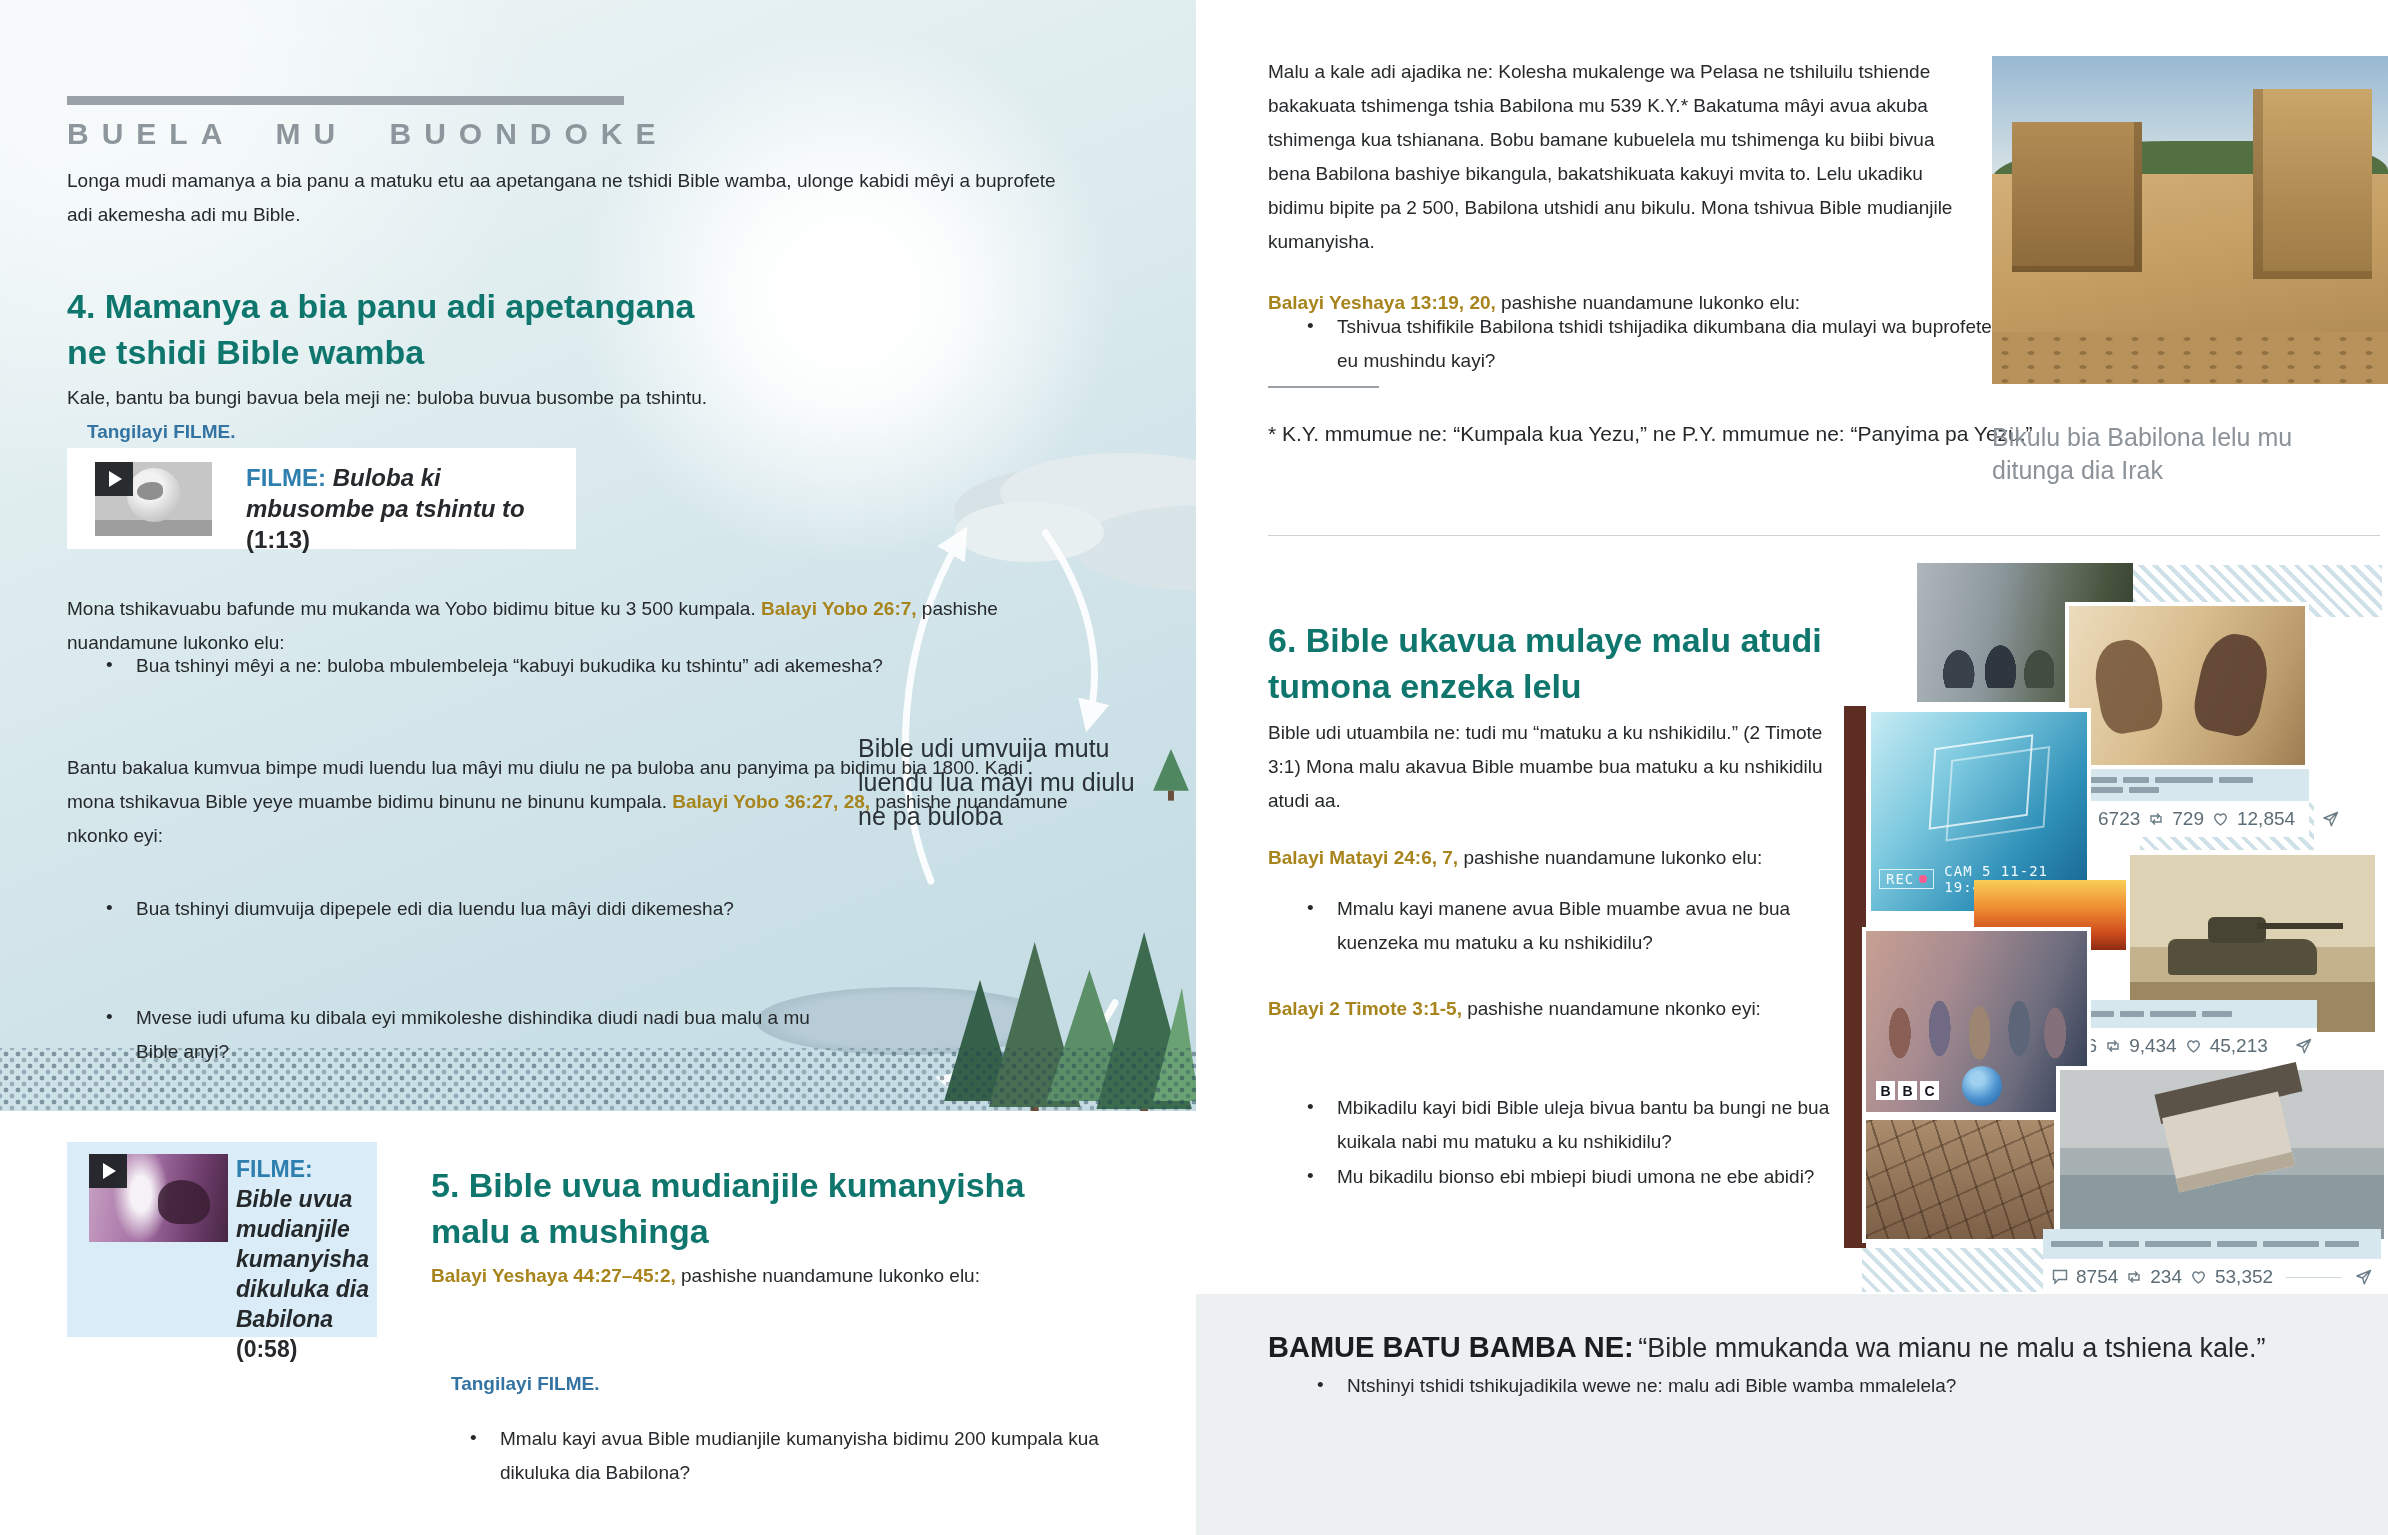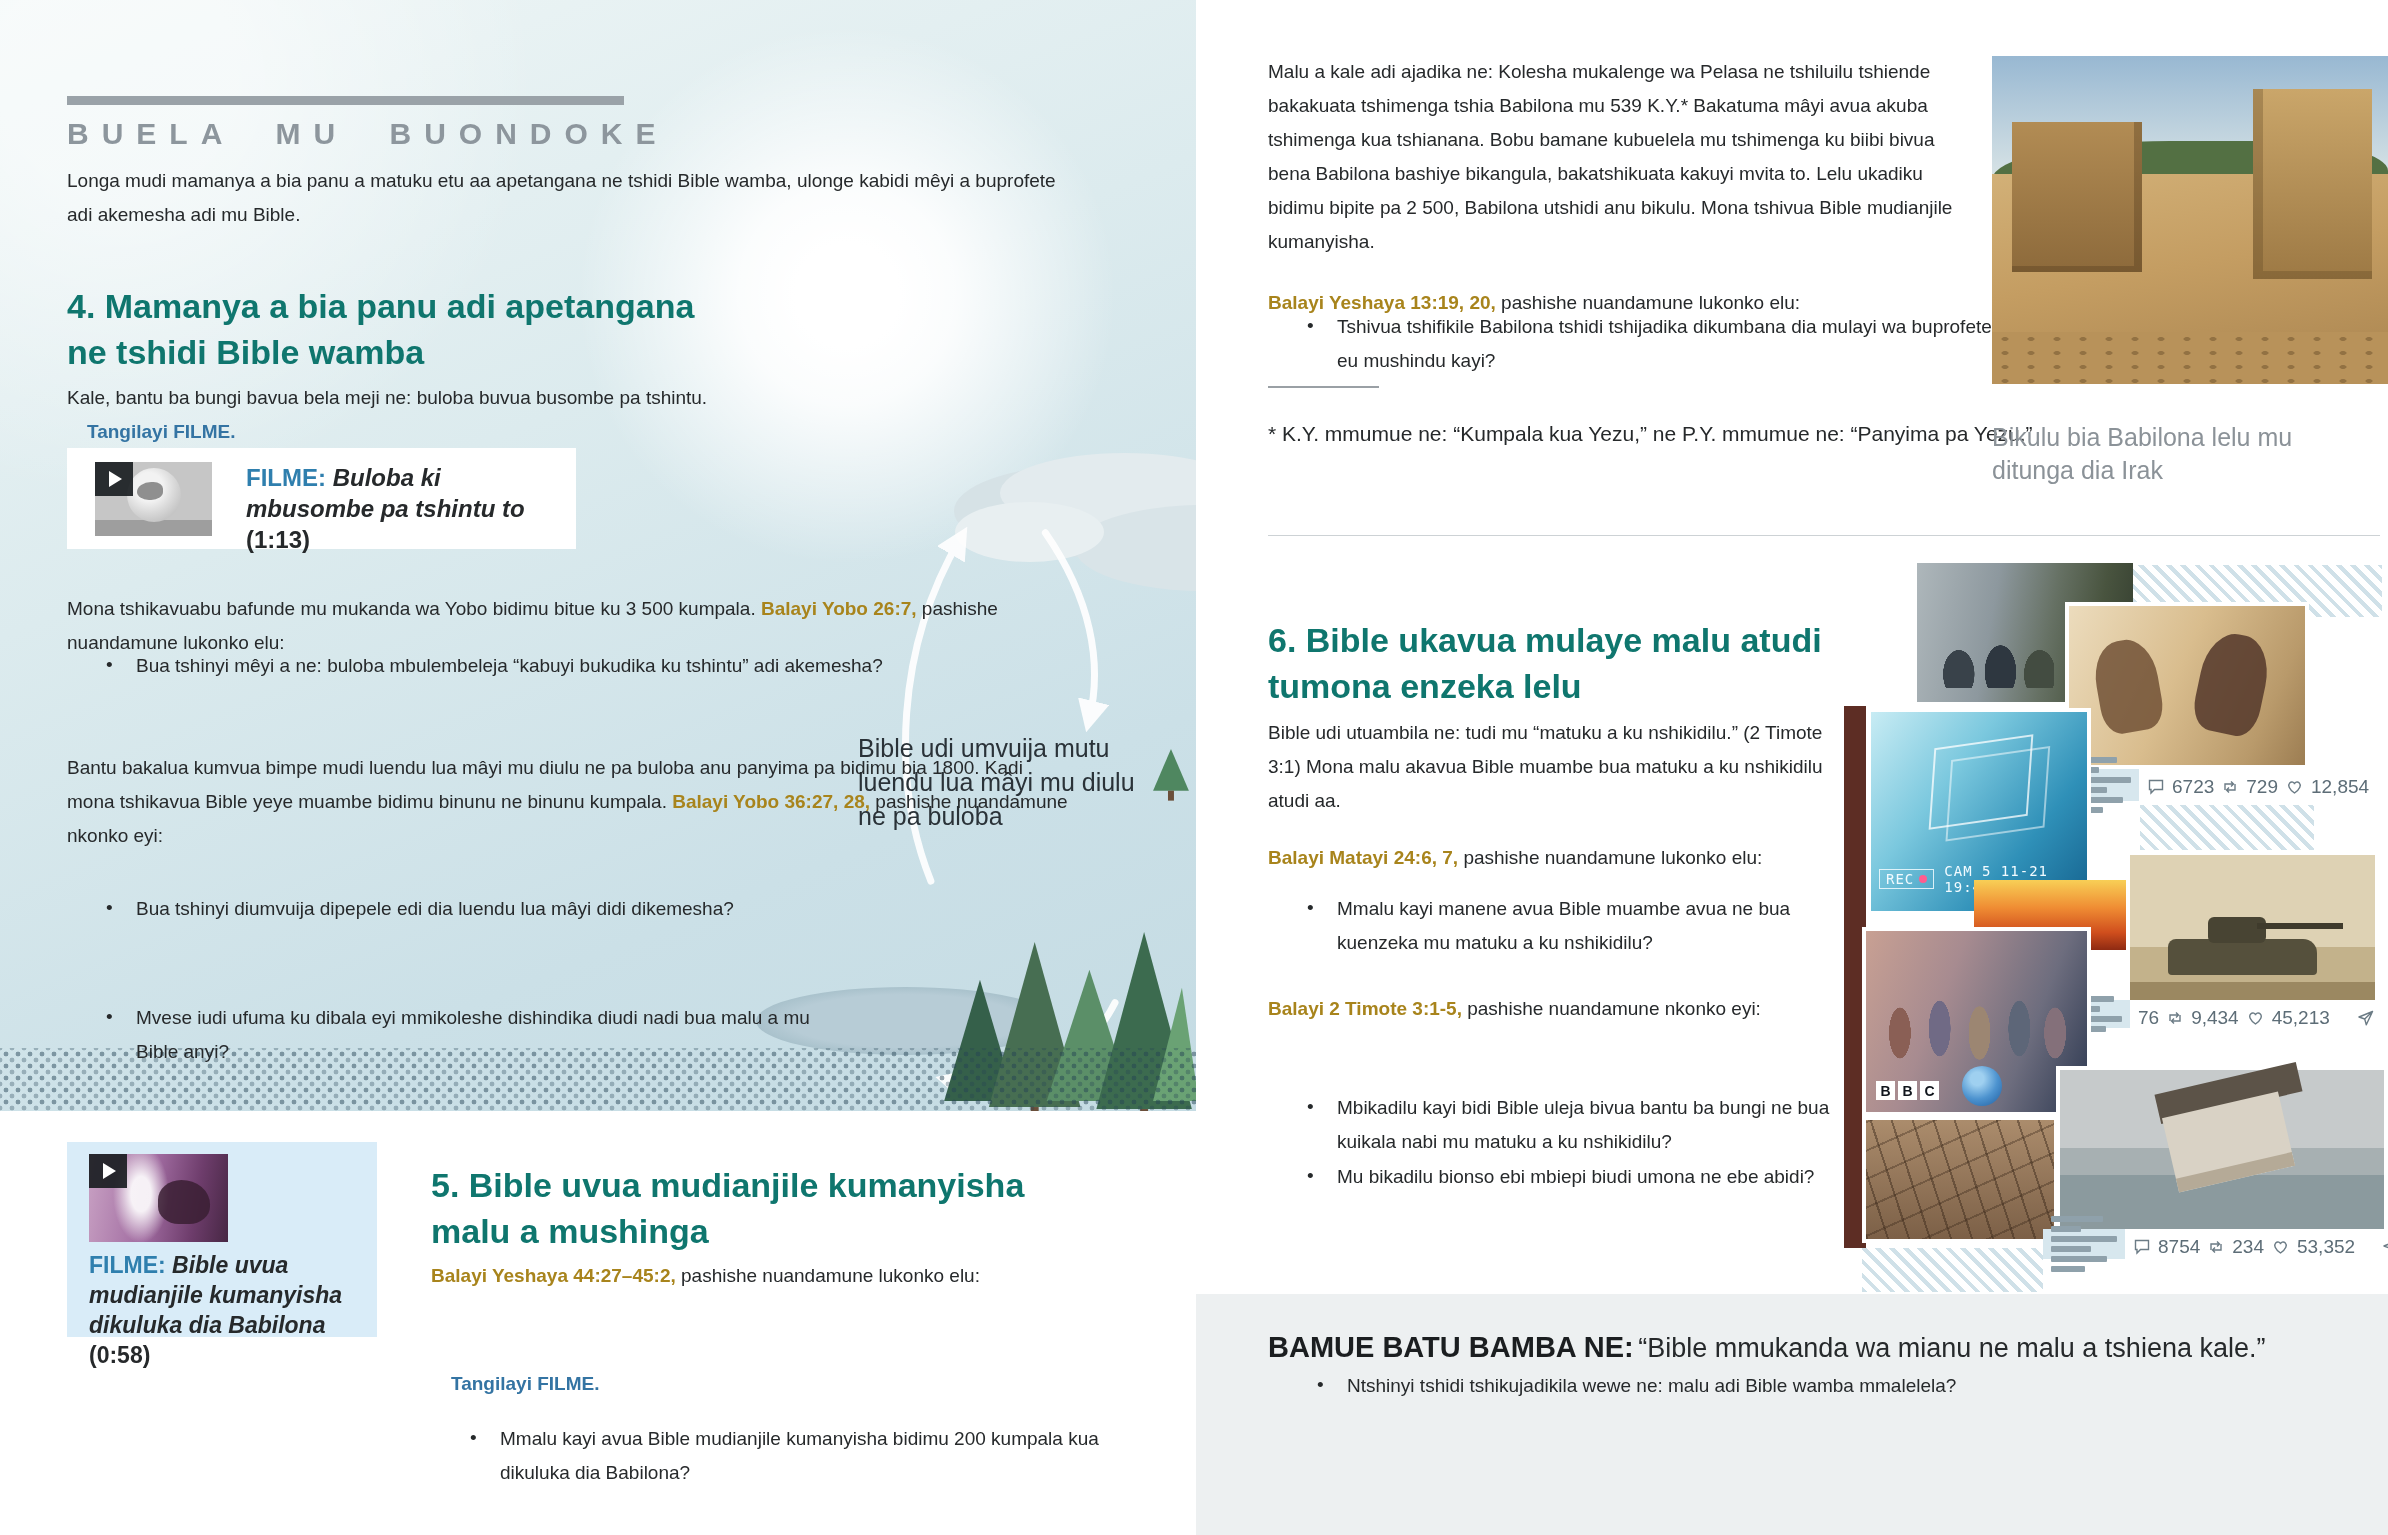--- a/index.html
+++ b/index.html
@@ -47,21 +47,21 @@
   .link{color:#3474a3;font-weight:bold;cursor:pointer;margin-left:20px;}
   .abs{position:absolute;}
   .bullet{position:relative;padding-left:36px;}
   .bullet::before{content:"•";position:absolute;left:6px;top:-1px;}
 
   .film-box{
     position:absolute;display:flex;align-items:flex-start;box-sizing:border-box;cursor:pointer;
   }
   .film-box.fb1{left:67px;top:448px;width:509px;height:101px;background:#ffffff;padding:14px 18px 14px 28px;gap:34px;}
   .film-box.fb2{left:67px;top:1142px;width:310px;height:195px;background:#d9ecf8;padding:12px 16px 12px 22px;
-    flex-direction:column;gap:8px;}
+    flex-direction:row;gap:8px;}
   .thumb{position:relative;flex:0 0 auto;overflow:hidden;}
   .thumb.t1{width:117px;height:74px;background:linear-gradient(#c6c6c6 0 78%,#9e9e9e 78% 100%);}
   .globe{position:absolute;left:32px;top:6px;width:54px;height:54px;border-radius:50%;
     background:radial-gradient(circle at 40% 35%, #f2f2f2 0 30%, #d8d8d8 55%, #adadad 100%);}
   .globe::after{content:"";position:absolute;left:10px;top:14px;width:26px;height:18px;border-radius:60% 40% 50% 50%;background:#8f8f8f;}
   .thumb.t2{width:139px;height:88px;background:
     radial-gradient(40px 70px at 52px 40px, rgba(255,255,255,.9) 0 25%, rgba(255,255,255,0) 70%),
     linear-gradient(100deg,#c9a2c4 0%,#a06ba0 45%,#6e3d6c 75%,#472744 100%);}
   .thumb.t2::after{content:"";position:absolute;right:18px;top:26px;width:52px;height:44px;border-radius:45% 55% 40% 40%;
     background:#3a1f33;opacity:.85;}
@@ -150,21 +150,21 @@
   .cracked-tile::after{content:"";position:absolute;inset:0;
     background:
       repeating-linear-gradient(72deg, rgba(56,38,24,.45) 0 2px, transparent 2px 20px),
       repeating-linear-gradient(-24deg, rgba(56,38,24,.35) 0 2px, transparent 2px 26px);}
   .flood-tile{left:212px;top:509px;width:332px;height:177px;border:4px solid #fff;
     background:linear-gradient(#c6cacb 0 46%,#a7b0b2 46% 62%,#8b9a9e 62% 100%);}
   .flood-house{position:absolute;left:109px;top:34px;width:119px;height:76px;background:#d9d2c5;
     transform:rotate(-13deg);box-shadow:inset 0 -14px 0 #b5aa97;}
   .flood-roof{position:absolute;left:96px;top:8px;width:145px;height:30px;background:#5c5348;transform:rotate(-13deg);}
 
-  .tweet{position:absolute;display:flex;flex-direction:row;background:#ffffff;}
+  .tweet{position:absolute;display:flex;flex-direction:column;background:#ffffff;}
   .tw-bars{background:#d7e7ee;padding:5px 8px;display:flex;flex-wrap:wrap;gap:4px 6px;align-content:center;}
   .tw-bars i{height:6px;background:#8fa1ab;border-radius:1px;display:block;}
   .tw-stats{display:flex;align-items:center;gap:7px;padding:7px 8px;background:#ffffff;}
   .tw-stats svg{flex:0 0 auto;}
   .tw-num{font-size:19px;color:#5d6d77;}
   .tw-line{flex:1;height:1px;background:#ccd9de;margin:0 6px;}
 </style>
 </head>
 <body>
 

